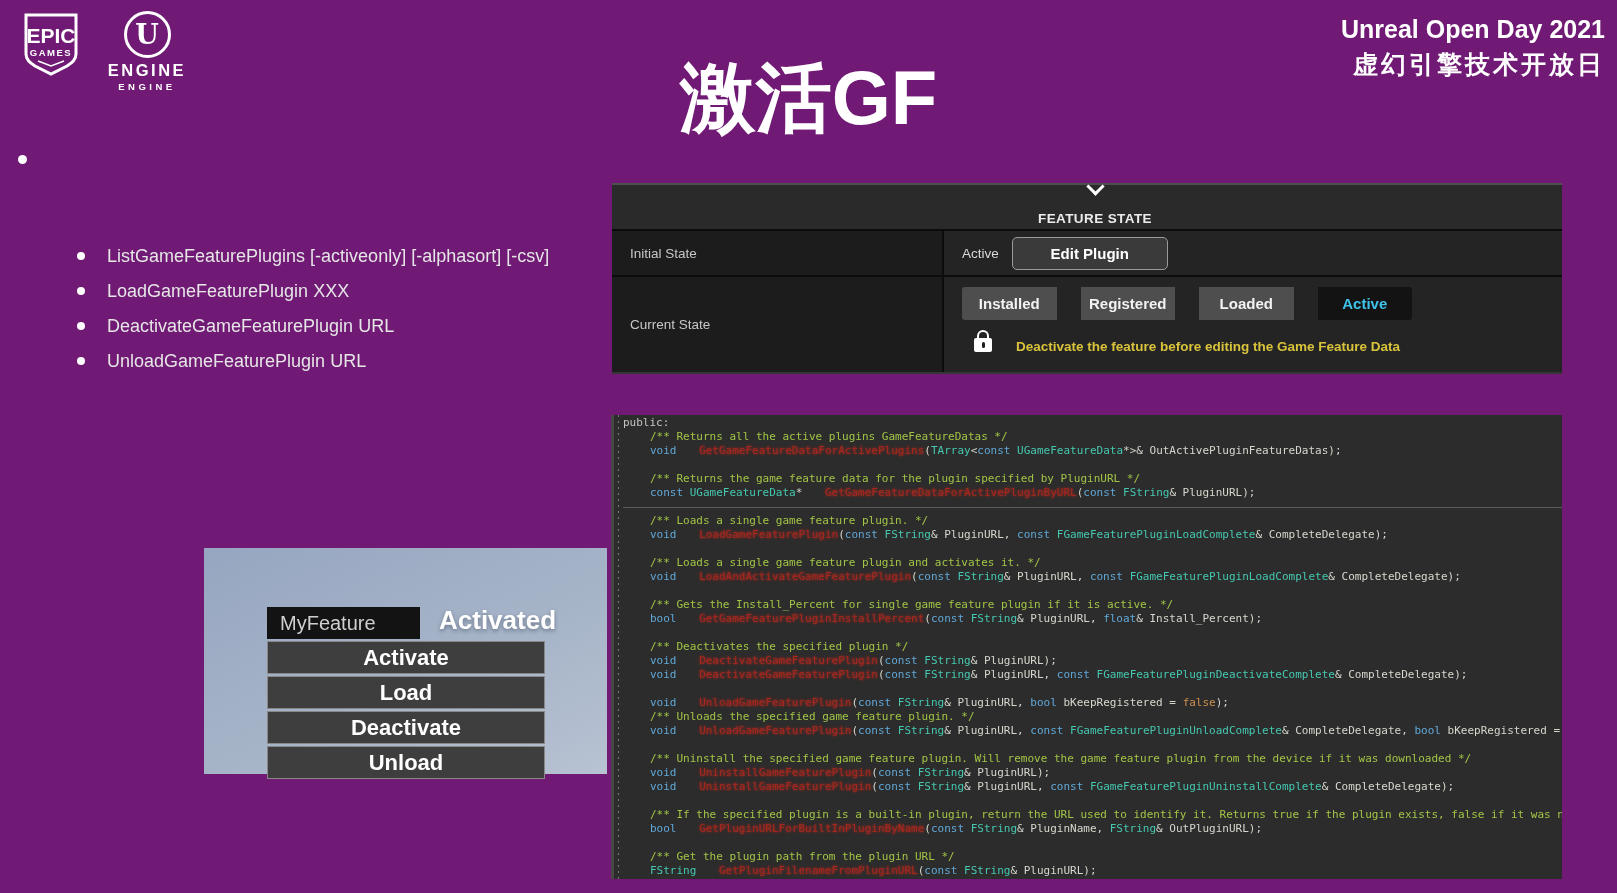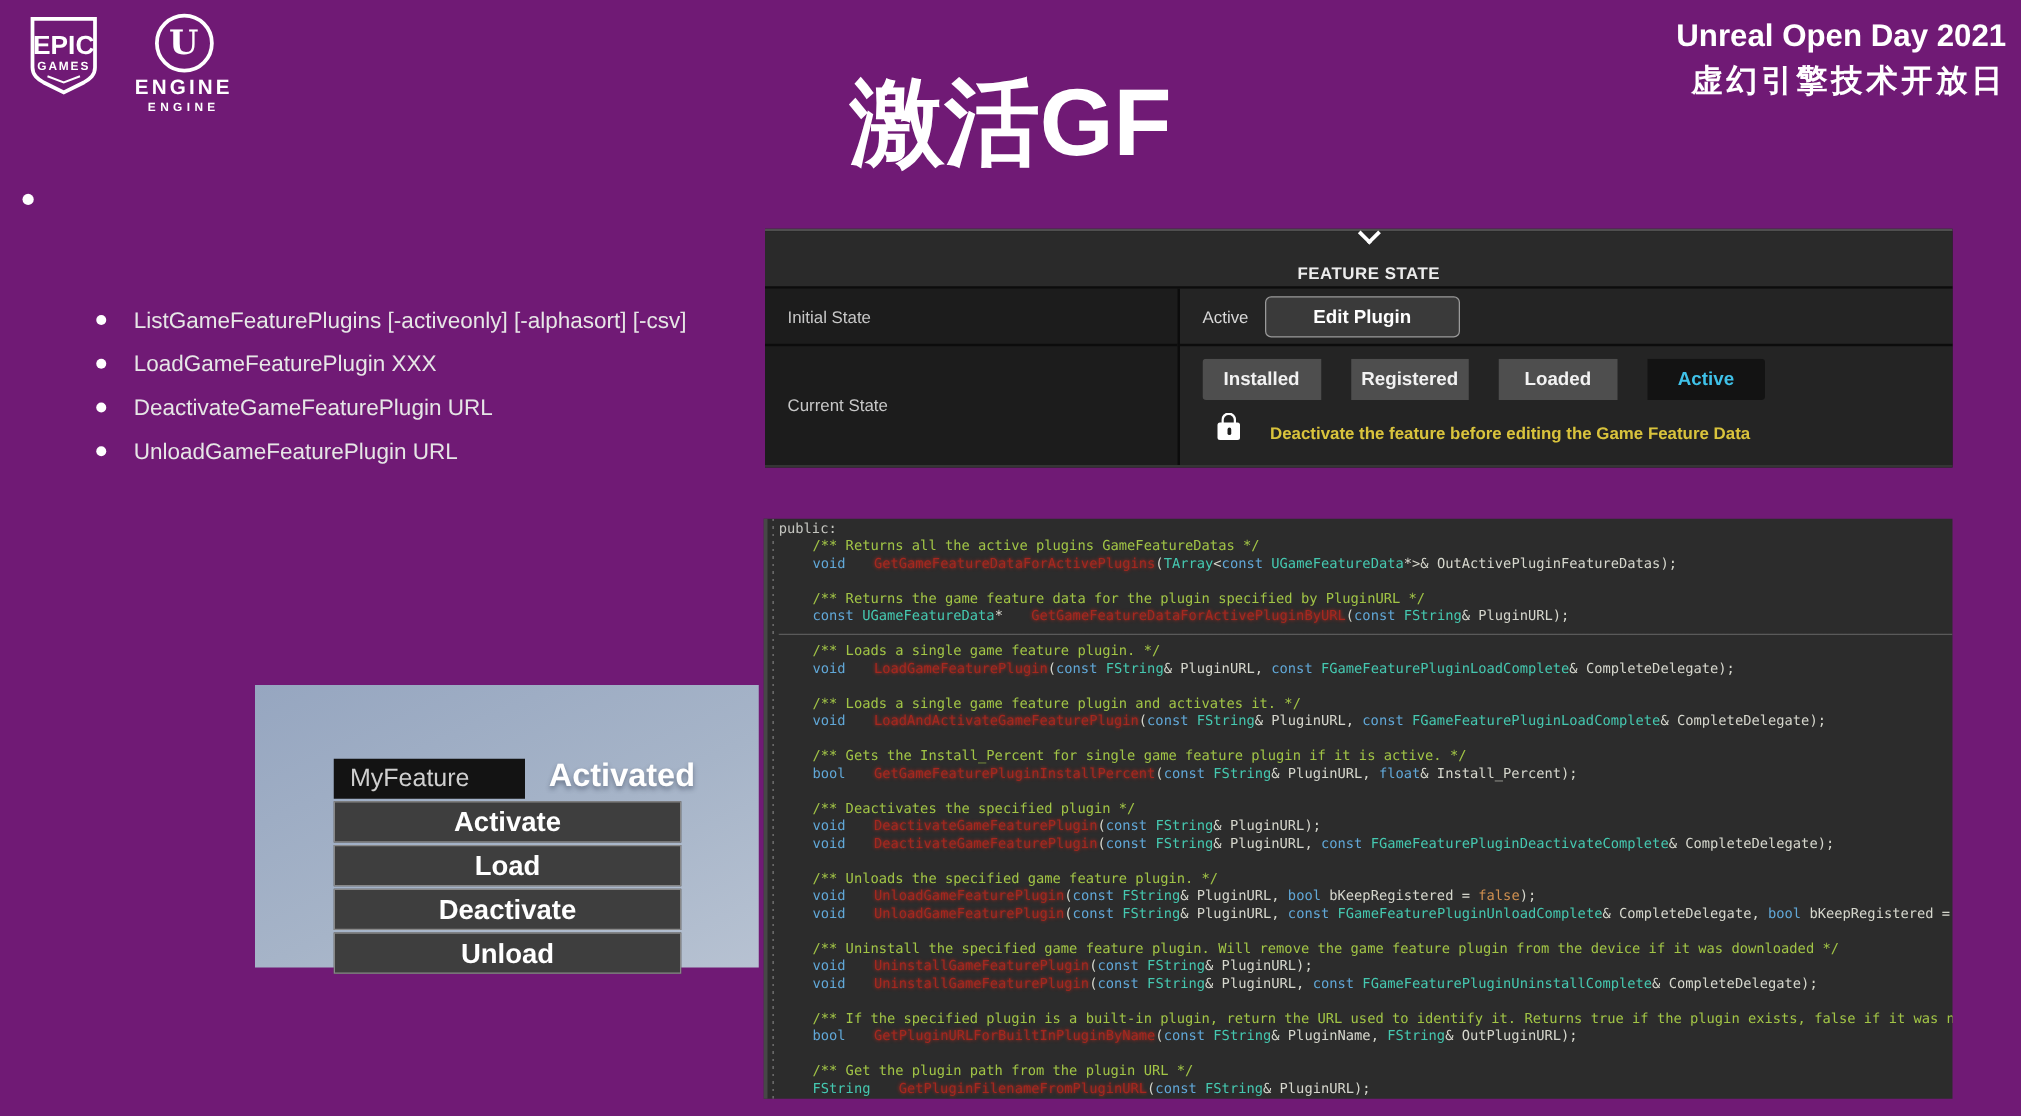--- a/index.html
+++ b/index.html
@@ -188,22 +188,22 @@
       <div class="code-line ind"><span class="tk-c">/** Loads a single game feature plugin and activates it. */</span></div>
       <div class="code-line ind"><span class="tk-k">void </span><span class="tk-f">LoadAndActivateGameFeaturePlugin</span><span class="tk-p">(</span><span class="tk-k">const </span><span class="tk-t">FString</span><span class="tk-p">&amp; PluginURL, </span><span class="tk-k">const </span><span class="tk-t">FGameFeaturePluginLoadComplete</span><span class="tk-p">&amp; CompleteDelegate);</span></div>
       <div class="code-line"></div>
       <div class="code-line ind"><span class="tk-c">/** Gets the Install_Percent for single game feature plugin if it is active. */</span></div>
       <div class="code-line ind"><span class="tk-k">bool </span><span class="tk-f">GetGameFeaturePluginInstallPercent</span><span class="tk-p">(</span><span class="tk-k">const </span><span class="tk-t">FString</span><span class="tk-p">&amp; PluginURL, </span><span class="tk-k">float</span><span class="tk-p">&amp; Install_Percent);</span></div>
       <div class="code-line"></div>
       <div class="code-line ind"><span class="tk-c">/** Deactivates the specified plugin */</span></div>
       <div class="code-line ind"><span class="tk-k">void </span><span class="tk-f">DeactivateGameFeaturePlugin</span><span class="tk-p">(</span><span class="tk-k">const </span><span class="tk-t">FString</span><span class="tk-p">&amp; PluginURL);</span></div>
       <div class="code-line ind"><span class="tk-k">void </span><span class="tk-f">DeactivateGameFeaturePlugin</span><span class="tk-p">(</span><span class="tk-k">const </span><span class="tk-t">FString</span><span class="tk-p">&amp; PluginURL, </span><span class="tk-k">const </span><span class="tk-t">FGameFeaturePluginDeactivateComplete</span><span class="tk-p">&amp; CompleteDelegate);</span></div>
       <div class="code-line"></div>
+      <div class="code-line ind"><span class="tk-k">void </span><span class="tk-f">UnloadGameFeaturePlugin</span><span class="tk-p">(</span><span class="tk-k">const </span><span class="tk-t">FString</span><span class="tk-p">&amp; PluginURL, </span><span class="tk-k">bool</span><span class="tk-p"> bKeepRegistered = </span><span class="tk-l">false</span><span class="tk-p">);</span></div>
       <div class="code-line ind"><span class="tk-c">/** Unloads the specified game feature plugin. */</span></div>
-      <div class="code-line ind"><span class="tk-k">void </span><span class="tk-f">UnloadGameFeaturePlugin</span><span class="tk-p">(</span><span class="tk-k">const </span><span class="tk-t">FString</span><span class="tk-p">&amp; PluginURL, </span><span class="tk-k">bool</span><span class="tk-p"> bKeepRegistered = </span><span class="tk-l">false</span><span class="tk-p">);</span></div>
       <div class="code-line ind"><span class="tk-k">void </span><span class="tk-f">UnloadGameFeaturePlugin</span><span class="tk-p">(</span><span class="tk-k">const </span><span class="tk-t">FString</span><span class="tk-p">&amp; PluginURL, </span><span class="tk-k">const </span><span class="tk-t">FGameFeaturePluginUnloadComplete</span><span class="tk-p">&amp; CompleteDelegate, </span><span class="tk-k">bool</span><span class="tk-p"> bKeepRegistered = </span><span class="tk-l">false</span></div>
       <div class="code-line"></div>
       <div class="code-line ind"><span class="tk-c">/** Uninstall the specified game feature plugin. Will remove the game feature plugin from the device if it was downloaded */</span></div>
       <div class="code-line ind"><span class="tk-k">void </span><span class="tk-f">UninstallGameFeaturePlugin</span><span class="tk-p">(</span><span class="tk-k">const </span><span class="tk-t">FString</span><span class="tk-p">&amp; PluginURL);</span></div>
       <div class="code-line ind"><span class="tk-k">void </span><span class="tk-f">UninstallGameFeaturePlugin</span><span class="tk-p">(</span><span class="tk-k">const </span><span class="tk-t">FString</span><span class="tk-p">&amp; PluginURL, </span><span class="tk-k">const </span><span class="tk-t">FGameFeaturePluginUninstallComplete</span><span class="tk-p">&amp; CompleteDelegate);</span></div>
       <div class="code-line"></div>
       <div class="code-line ind"><span class="tk-c">/** If the specified plugin is a built-in plugin, return the URL used to identify it. Returns true if the plugin exists, false if it was not found */</span></div>
       <div class="code-line ind"><span class="tk-k">bool </span><span class="tk-f">GetPluginURLForBuiltInPluginByName</span><span class="tk-p">(</span><span class="tk-k">const </span><span class="tk-t">FString</span><span class="tk-p">&amp; PluginName, </span><span class="tk-t">FString</span><span class="tk-p">&amp; OutPluginURL);</span></div>
       <div class="code-line"></div>
       <div class="code-line ind"><span class="tk-c">/** Get the plugin path from the plugin URL */</span></div>

